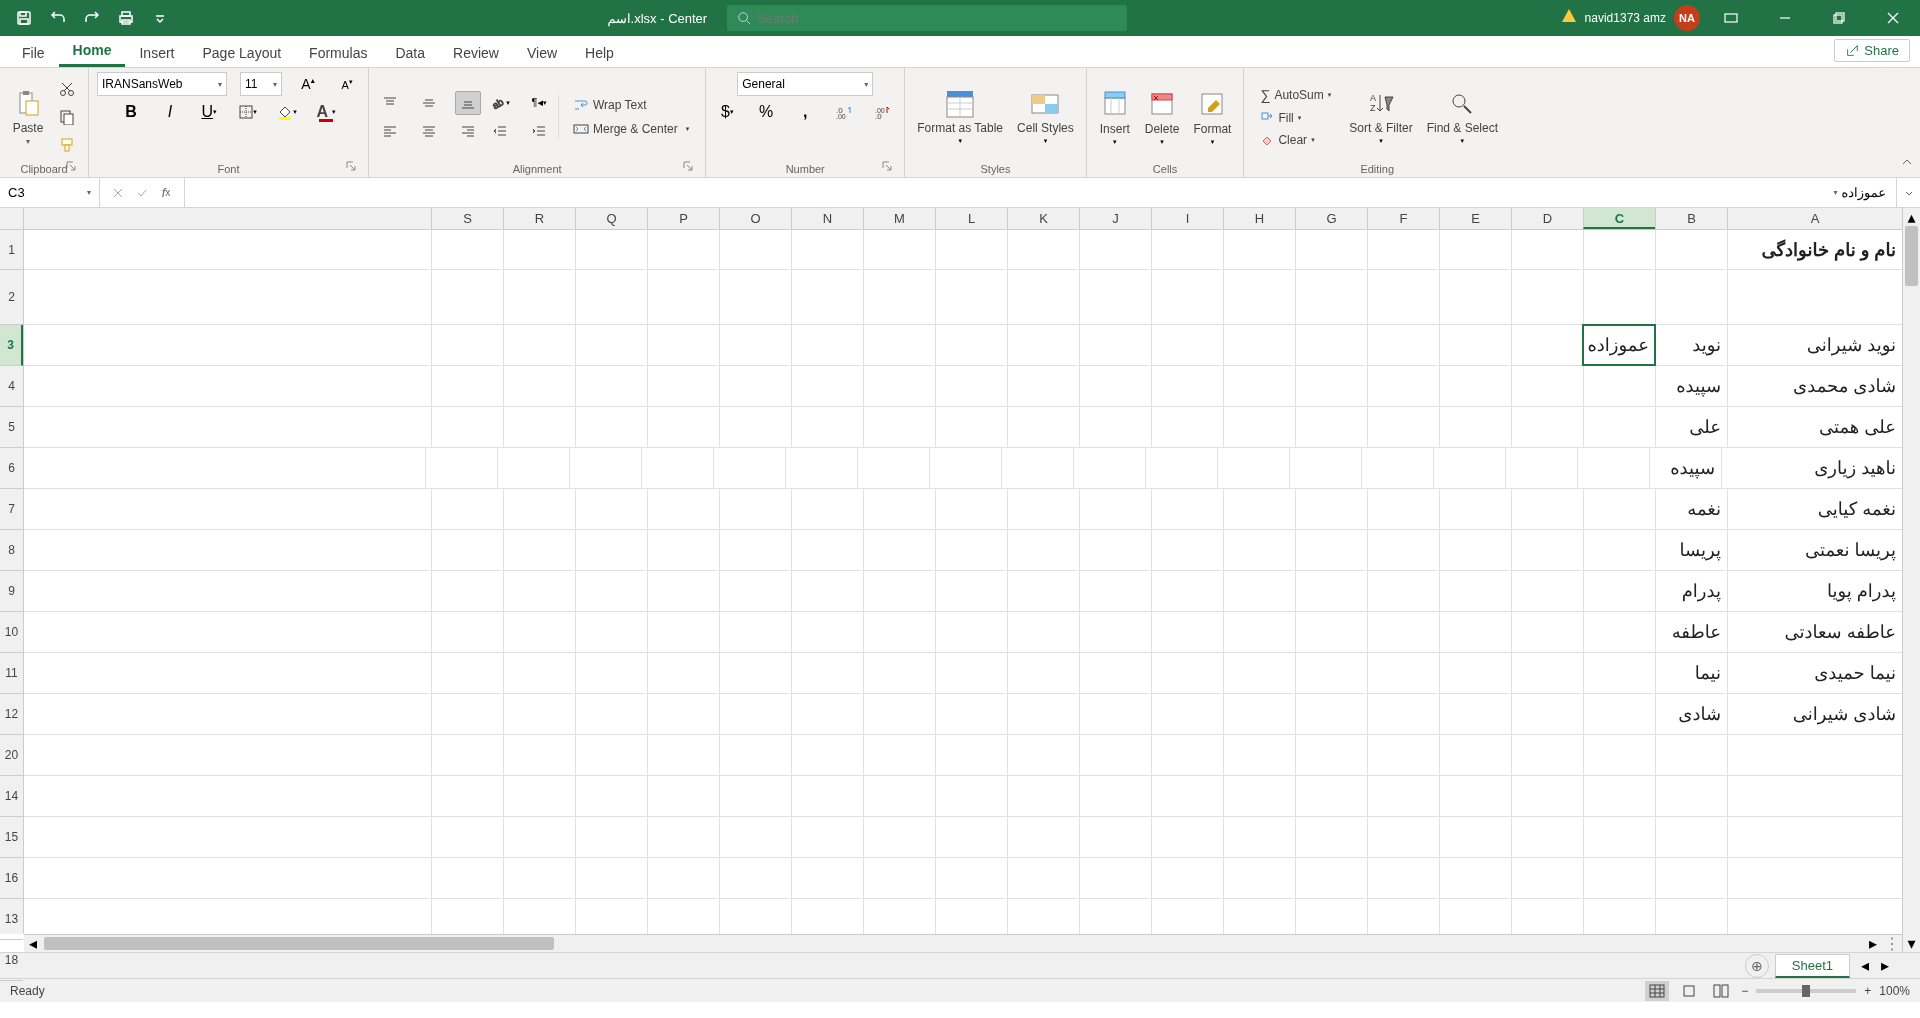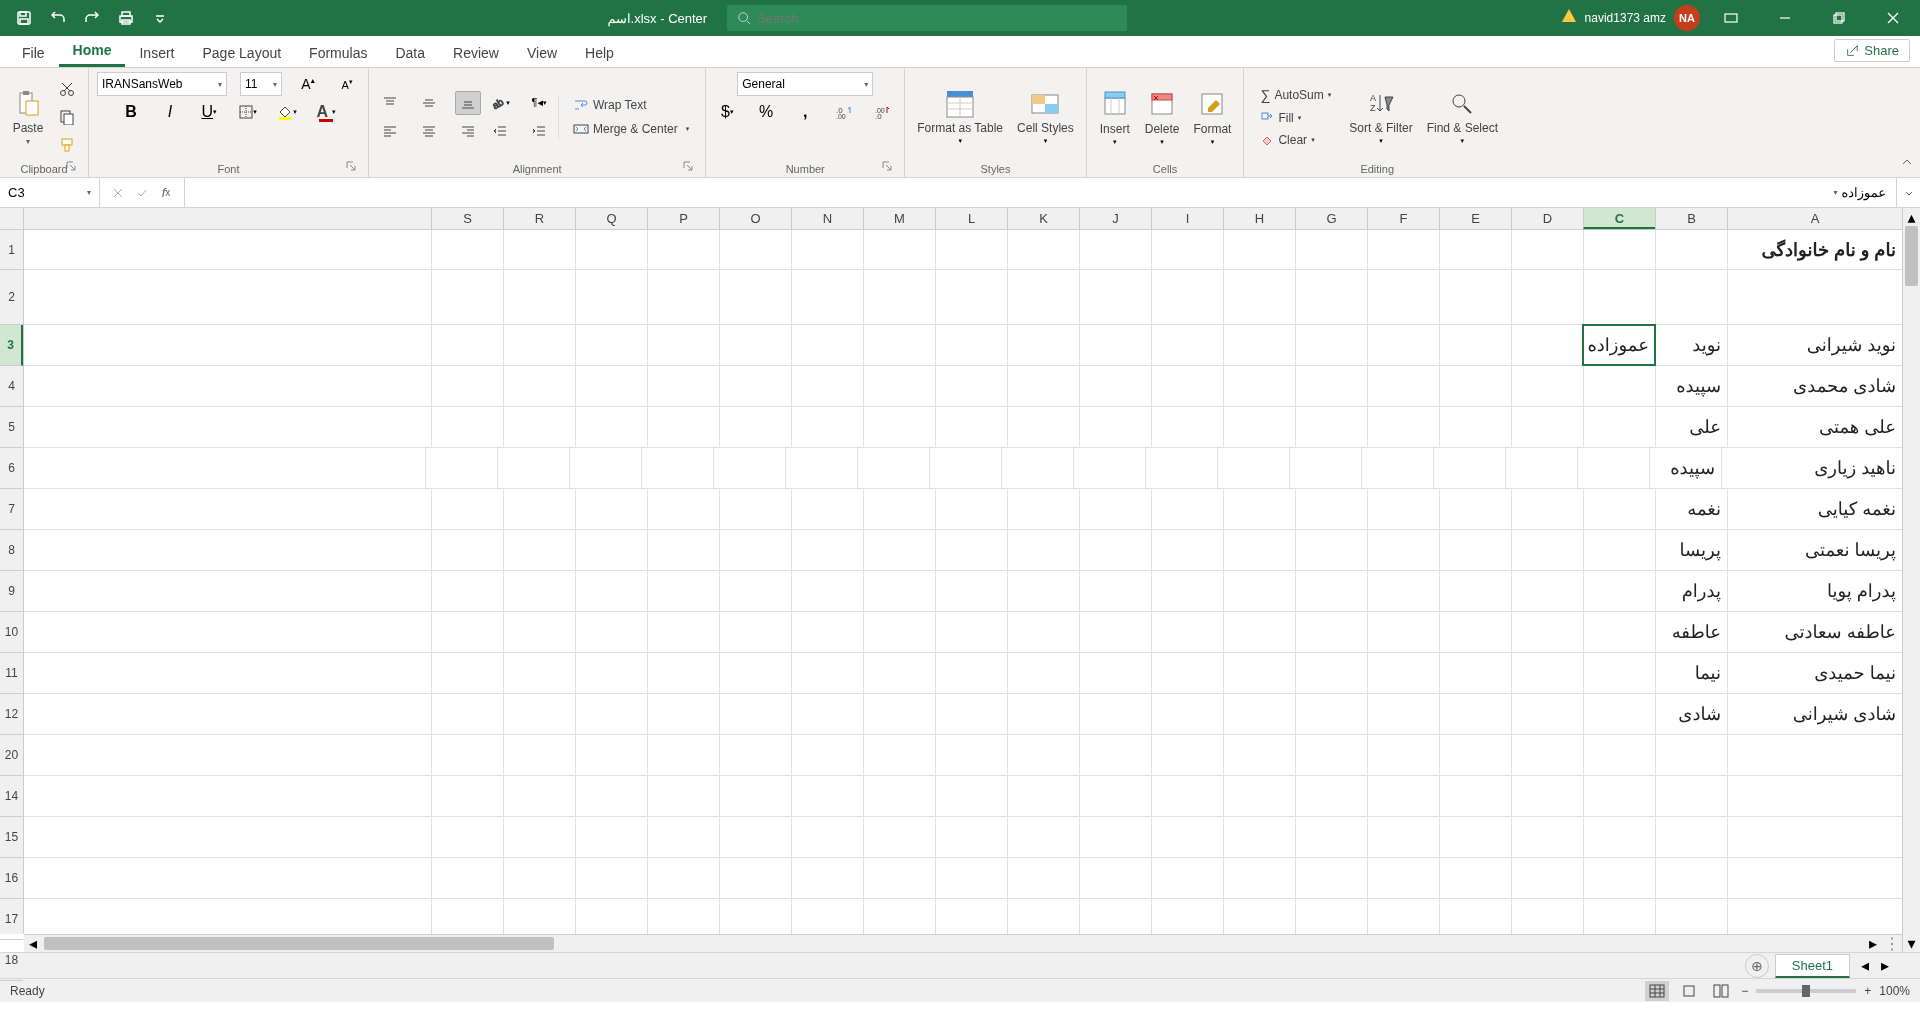--- a/index.html
+++ b/index.html
@@ -626,21 +626,21 @@
       <div class="row-h" style="height: 41px;">7</div>
       <div class="row-h" style="height: 41px;">8</div>
       <div class="row-h" style="height: 41px;">9</div>
       <div class="row-h" style="height: 41px;">10</div>
       <div class="row-h" style="height: 41px;">11</div>
       <div class="row-h" style="height: 41px;">12</div>
       <div class="row-h" style="height: 41px;">20</div>
       <div class="row-h" style="height: 41px;">14</div>
       <div class="row-h" style="height: 41px;">15</div>
       <div class="row-h" style="height: 41px;">16</div>
-      <div class="row-h" style="height: 41px;">17</div>
+      <div class="row-h" style="height: 41px;">13</div>
       <div class="row-h" style="height: 41px;">18</div>
     </div>
   <div class="cells" id="cells">
       <div class="cell-row" style="height: 40px;">
         <div class="cell bold" style="width: 175px;">نام و نام خانوادگی</div>
         <div class="cell" style="width: 72px;"></div>
         <div class="cell" style="width: 72px;"></div>
         <div class="cell" style="width: 72px;"></div>
         <div class="cell" style="width: 72px;"></div>
         <div class="cell" style="width: 72px;"></div>

